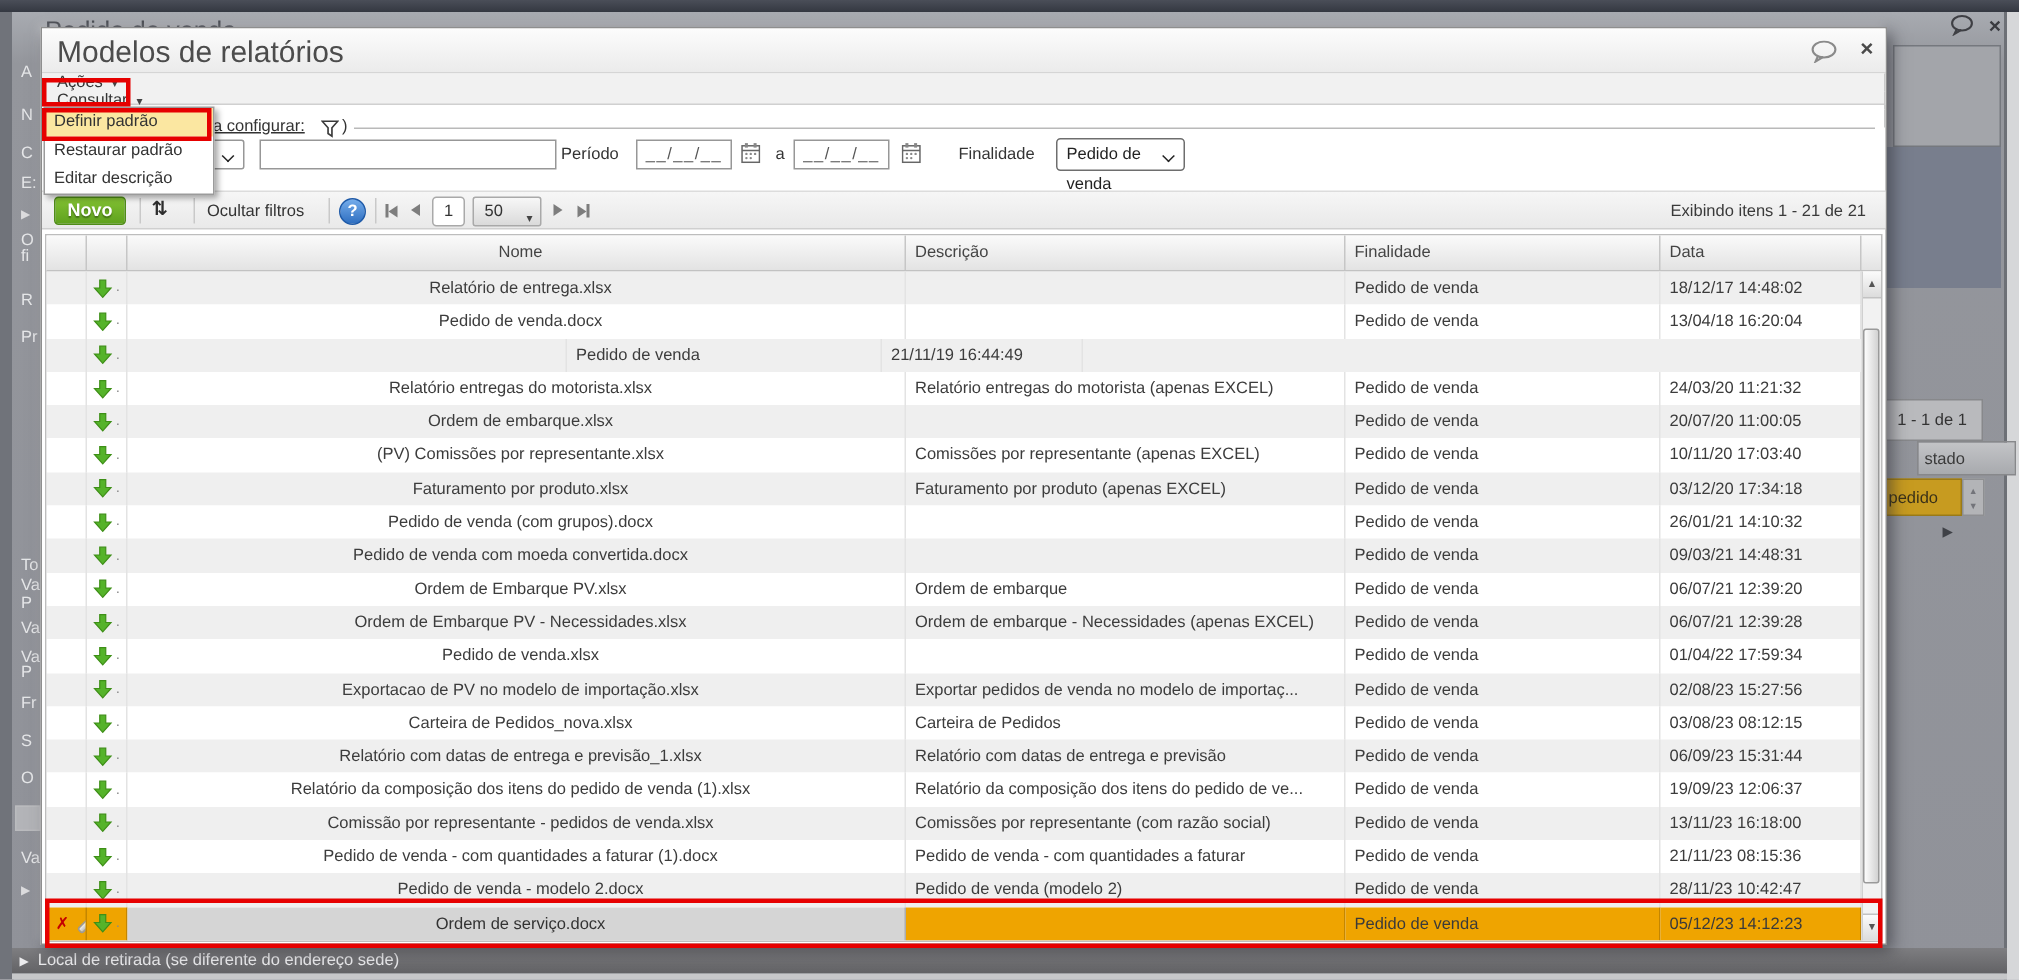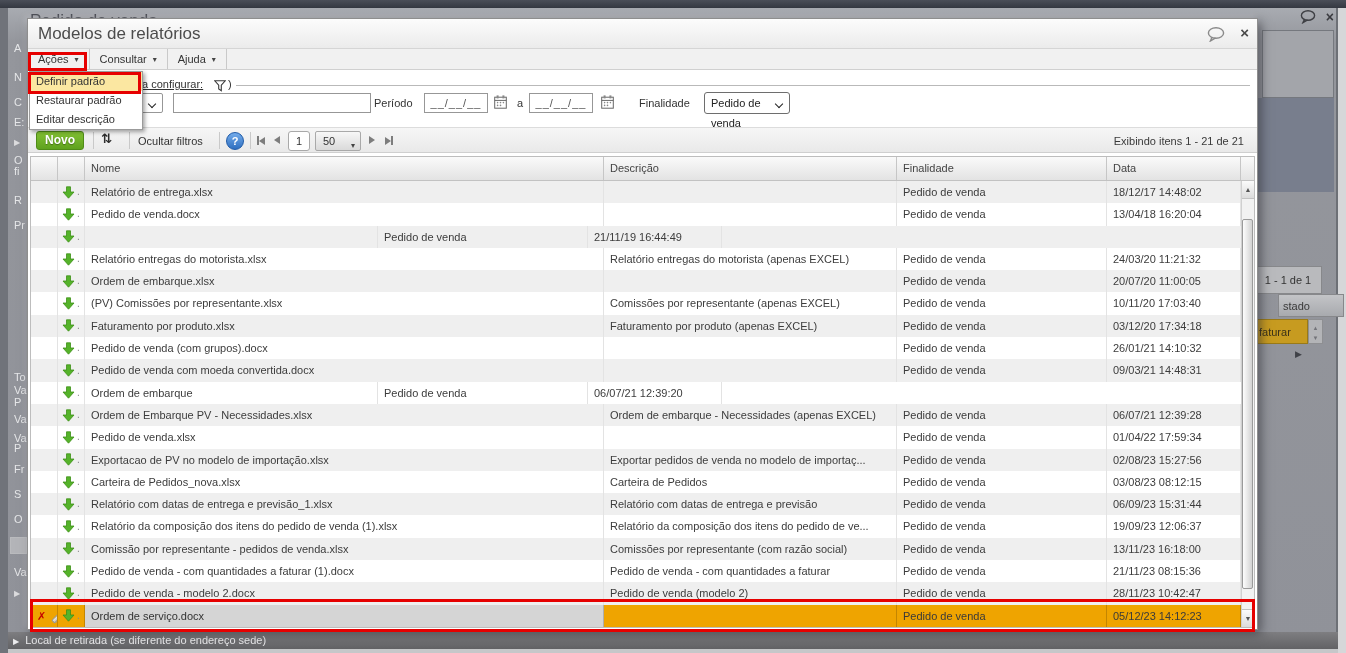--- a/index.html
+++ b/index.html
@@ -41,25 +41,25 @@
   .bg-bottom .arr{font-size:8px;margin:0 6px 0 5px;}
   .bg-bottom-light{left:0;top:641px;width:1330px;height:4px;background:#c6c7c9;}
   
   .modal{
     left:27px;top:18px;width:1231px;height:612px;background:#fff;
     border:1px solid #8e8e8e;box-sizing:border-box;
     box-shadow:3px 4px 10px rgba(35,35,42,.55), -2px -2px 6px rgba(255,255,255,.25);
   }
   .titlebar{left:0;top:0;width:100%;height:30px;background:linear-gradient(#fcfcfc,#ebebeb);
     border-bottom:1px solid #d5d5d5;box-sizing:border-box;}
-  .modal-title{left:10px;top:5px;font-size:17px;color:#4c4c4c;}
+  .modal-title{left:10px;top:5px;font-size:20px;color:#4c4c4c;}
   .tb-close{right:8px;top:5px;font-size:15px;font-weight:bold;color:#4a4a4a;cursor:default;}
   .tb-bubble{right:32px;top:8px;}
   .menubar{left:0;top:30px;width:100%;height:21px;background:#f1f1f1;border-bottom:1px solid #d0d0d0;
-    box-sizing:border-box;display:flex;align-items:stretch;}
+    box-sizing:border-box;display:flex;align-items:stretch;flex-direction:column;}
   .menu-item{font-size:11px;color:#333;padding:0 10px;display:flex;align-items:center;gap:6px;
     border-right:1px solid #c9c9c9;}
   .menu-item .caret{font-size:8px;color:#444;}
   
   .legend-text{font-size:11px;color:#333;background:#fff;}
   .legend-line{border-top:1px solid #b9b9b9;height:0;}
   .stub-select,.f-input,.f-date{border:1px solid #979797;background:#fff;box-sizing:border-box;height:20px;}
   .stub-select{border-radius:2px;font-size:11px;color:#333;text-align:right;line-height:18px;padding-right:20px;}
   .chev{width:5px;height:5px;border-right:1.6px solid #222;border-bottom:1.6px solid #222;
     transform:rotate(45deg);display:inline-block;}
@@ -98,21 +98,21 @@
   .th{font-size:11px;color:#444;line-height:23px;padding-left:6px;box-sizing:border-box;
     border-right:1px solid #c6c6c6;overflow:hidden;white-space:nowrap;}
   .tbody{display:block;width:1210px;height:446px;overflow:hidden;float:left;}
   .trow{display:flex;height:22.3px;box-sizing:border-box;}
   .trow.odd{background:#efefef;}
   .trow.even{background:#ffffff;}
   .tc{font-size:11px;color:#3c3c3c;line-height:22px;padding-left:6px;box-sizing:border-box;
     border-right:1px solid #e3e3e3;overflow:hidden;white-space:nowrap;}
   .cw0{width:27px;padding-left:0;}
   .cw1{width:27px;padding-left:0;display:flex;align-items:center;justify-content:center;gap:2px;}
-  .cw2{width:519px;}
+  .cw2{width:519px;text-align:center;}
   .cw3{width:293px;}
   .cw4{width:210px;}
   .cw5{width:134px;}
   .thf{width:13px;border-right:none;}
   .dot{color:#8a8a8a;font-size:10px;}
   .trow.hl .tc{background:var(--highlight-orange);border-right-color:rgba(0,0,0,.18);color:#3a3a3a;}
   .trow.hl .tc.cw2{background:var(--selected-cell-gray);color:#333;}
   .delx{color:#c40000;font-weight:bold;font-size:11px;margin:0 3px 0 6px;}
   .pencil{display:inline-block;width:11px;height:3px;border-radius:2px;
     background:linear-gradient(#efefef,#bdbdbd);border:0.5px solid #9a9a9a;
@@ -154,21 +154,21 @@
   </span>
   <span class="abs bg-icon" style="right:2px;top:1px;font-size:14px;">×</span>
 
   <span><span class="abs frag" style="top: 34px;">A</span><span class="abs frag" style="top: 63px;">N</span><span class="abs frag" style="top: 88px;">C</span><span class="abs frag" style="top: 108px;">E:</span><span class="abs frag arr" style="top: 130px;">▶</span><span class="abs frag" style="top: 146px;">O</span><span class="abs frag" style="top: 157px;">fi</span><span class="abs frag" style="top: 186px;">R</span><span class="abs frag" style="top: 211px;">Pr</span><span class="abs frag" style="top: 363px;">To</span><span class="abs frag" style="top: 376px;">Va</span><span class="abs frag" style="top: 388px;">P</span><span class="abs frag" style="top: 405px;">Va</span><span class="abs frag" style="top: 424px;">Va</span><span class="abs frag" style="top: 434px;">P</span><span class="abs frag" style="top: 455px;">Fr</span><span class="abs frag" style="top: 480px;">S</span><span class="abs frag" style="top: 505px;">O</span><span class="abs frag" style="top: 558px;">Va</span><span class="abs frag arr" style="top: 581px;">▶</span></span>
   <div class="abs frag-input"></div>
 
   <div class="abs bg-blockA"></div>
   <div class="abs bg-blockB"></div>
   <div class="abs bg-count">1 - 1 de 1</div>
   <div class="abs bg-colhead">stado</div>
-  <div class="abs bg-cell">faturar</div>
+  <div class="abs bg-cell">pedido</div>
   <div class="abs bg-spinner">▲<br>▼</div>
   <div class="abs bg-expand">▶</div>
 
   <div class="abs bg-bottom"><span class="arr">▶</span><span>Local de retirada (se diferente do endereço sede)</span></div>
   <div class="abs bg-bottom-light"></div>
 </div>
 
 <div class="abs modal">
   <div class="abs titlebar">
     <div class="abs modal-title">Modelos de relatórios</div>
@@ -396,20 +396,21 @@
           <div class="tc cw5">09/03/21 14:48:31</div>
         </div>
         <div class="trow even">
           <div class="tc cw0"></div>
           <div class="tc cw1">
             <svg width="13" height="13" viewBox="0 0 13 13">
               <path d="M4.5 0.8 L8.5 0.8 L8.5 6 L12 6 L6.5 12.2 L1 6 L4.5 6 Z" fill="#55b32a" stroke="#3e8f17" stroke-width="0.8"></path>
             </svg>
             <span class="dot">.</span>
           </div>
+          <div class="tc cw2">Ordem de Embarque PV.xlsx</div>
           <div class="tc cw3">Ordem de embarque</div>
           <div class="tc cw4">Pedido de venda</div>
           <div class="tc cw5">06/07/21 12:39:20</div>
         </div>
         <div class="trow odd">
           <div class="tc cw0"></div>
           <div class="tc cw1">
             <svg width="13" height="13" viewBox="0 0 13 13">
               <path d="M4.5 0.8 L8.5 0.8 L8.5 6 L12 6 L6.5 12.2 L1 6 L4.5 6 Z" fill="#55b32a" stroke="#3e8f17" stroke-width="0.8"></path>
             </svg>

